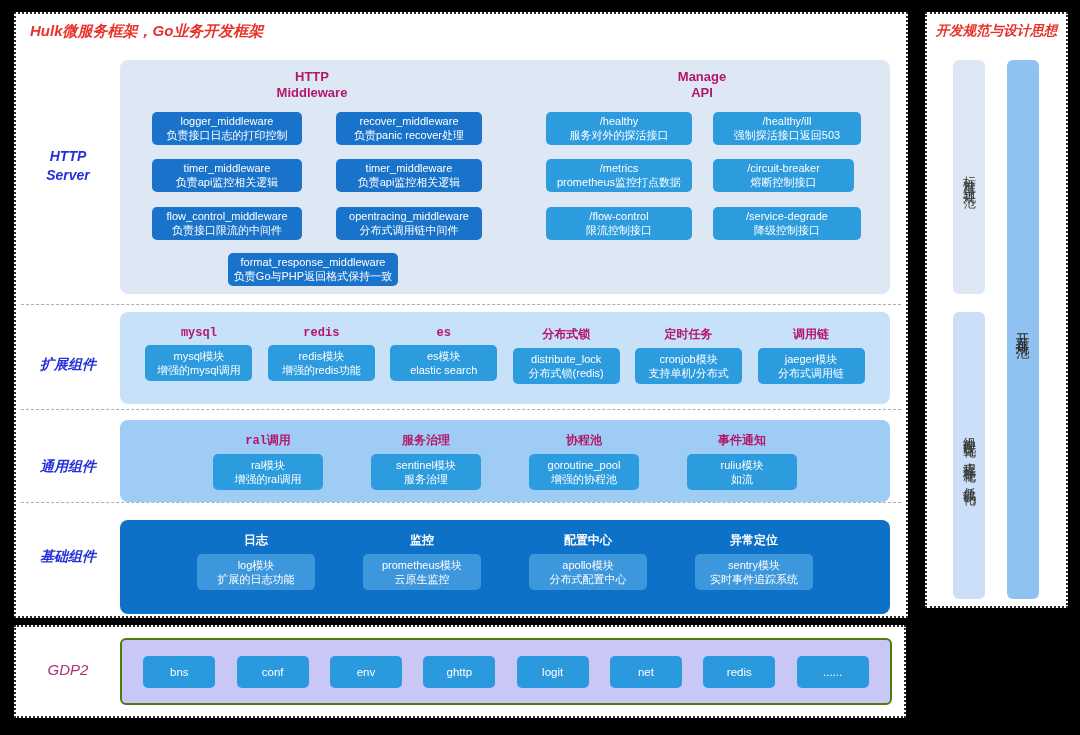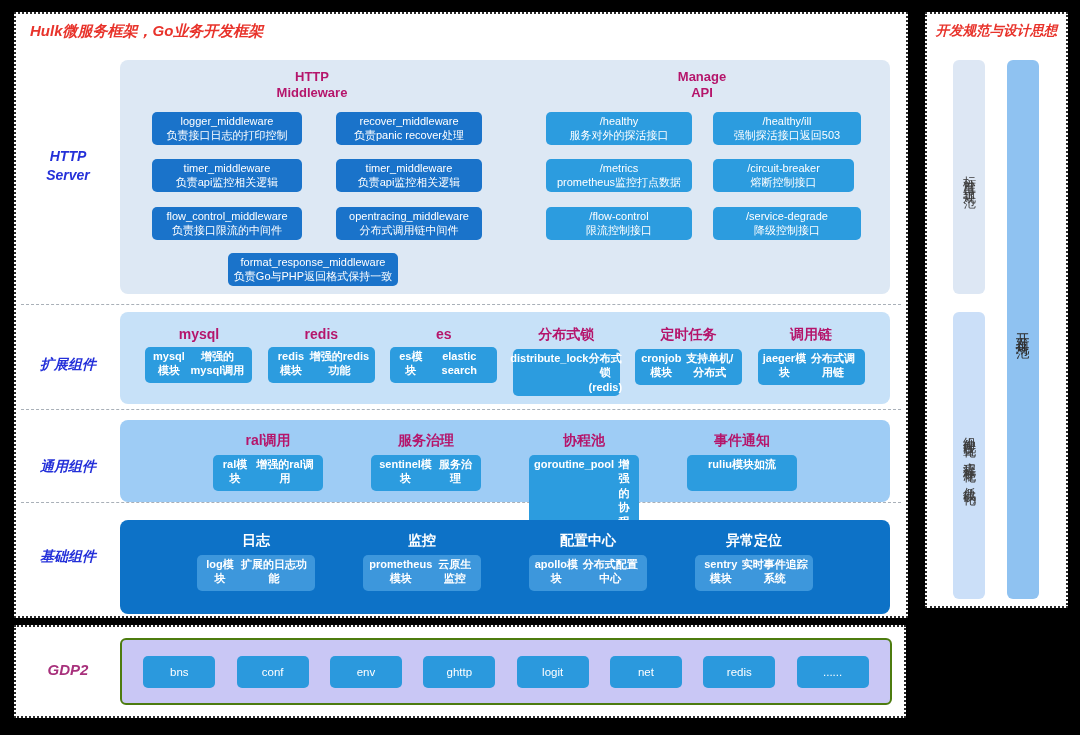--- a/index.html
+++ b/index.html
@@ -44,30 +44,30 @@
   .p-mg4{left:426px;top:147px;width:146px}
   .p-mg5{left:593px;top:147px;width:148px}
 
   .secrow{position:absolute;left:104px;width:770px;border-radius:8px;display:flex;
     justify-content:space-evenly;align-items:flex-start;box-sizing:border-box;}
   .sec2{top:298px;height:92px;background:#c7e1f8;padding:14px 10px 0;}
   .sec3{top:406px;height:82px;background:#9eccf5;padding:12px 45px 0;}
   .sec4{top:506px;height:94px;background:#0d72c7;padding:12px 29px 0;}
 
   .col{display:flex;flex-direction:column;align-items:center;}
-  .ch{font-size:14px;font-weight:bold;color:#b5156b;margin-bottom:5px;white-space:nowrap;}
+  .ch{font-size:12px;font-weight:bold;color:#b5156b;margin-bottom:5px;white-space:nowrap;font-family:Liberation Mono, monospace;}
   .sec4 .ch{color:#fff;}
-  .cbox{border-radius:5px;color:#fff;text-align:center;display:flex;flex-direction:row;justify-content:center;
-    min-height:36px;line-height:1.3;padding:2px 5px;box-sizing:border-box;background:#2c9cdf;font-size:11px;font-weight:bold;}
+  .cbox{border-radius:5px;color:#fff;text-align:center;display:flex;flex-direction:column;justify-content:center;
+    min-height:36px;line-height:1.3;padding:2px 5px;box-sizing:border-box;background:#2c9cdf;font-size:11px;}
   .sec2 .cbox{width:107px;}
   .sec3 .cbox{width:110px;}
   .sec4 .cbox{width:118px;background:#3d97dc;}
 
   .gdp-label{position:absolute;left:0;top:34px;width:104px;text-align:center;color:#a8317c;
-    font-weight:bold;font-style:italic;font-size:15px;}
+    font-weight:normal;font-style:italic;font-size:15px;}
   .gdp-strip{position:absolute;left:104px;top:11px;width:772px;height:67px;background:#c9c7f5;
     border:2px solid #4d7c0f;border-radius:6px;display:flex;justify-content:space-evenly;align-items:center;box-sizing:border-box;}
   .gdp-box{width:72px;height:32px;background:#2b99dd;border-radius:5px;color:#fff;font-size:11.5px;
     display:flex;align-items:center;justify-content:center;}
 
   .rp-title{margin-top:8px;text-align:center;color:#e8332b;font-weight:bold;font-style:italic;font-size:13.5px;}
   .vblock{position:absolute;border-radius:6px;display:flex;align-items:center;justify-content:center;}
   .rp-a1{left:26px;top:46px;width:32px;height:234px;background:#dde7f4;}
   .rp-a2{left:26px;top:298px;width:32px;height:287px;background:#cbdff8;}
   .rp-b{left:80px;top:46px;width:32px;height:539px;background:#8fc2f1;}

